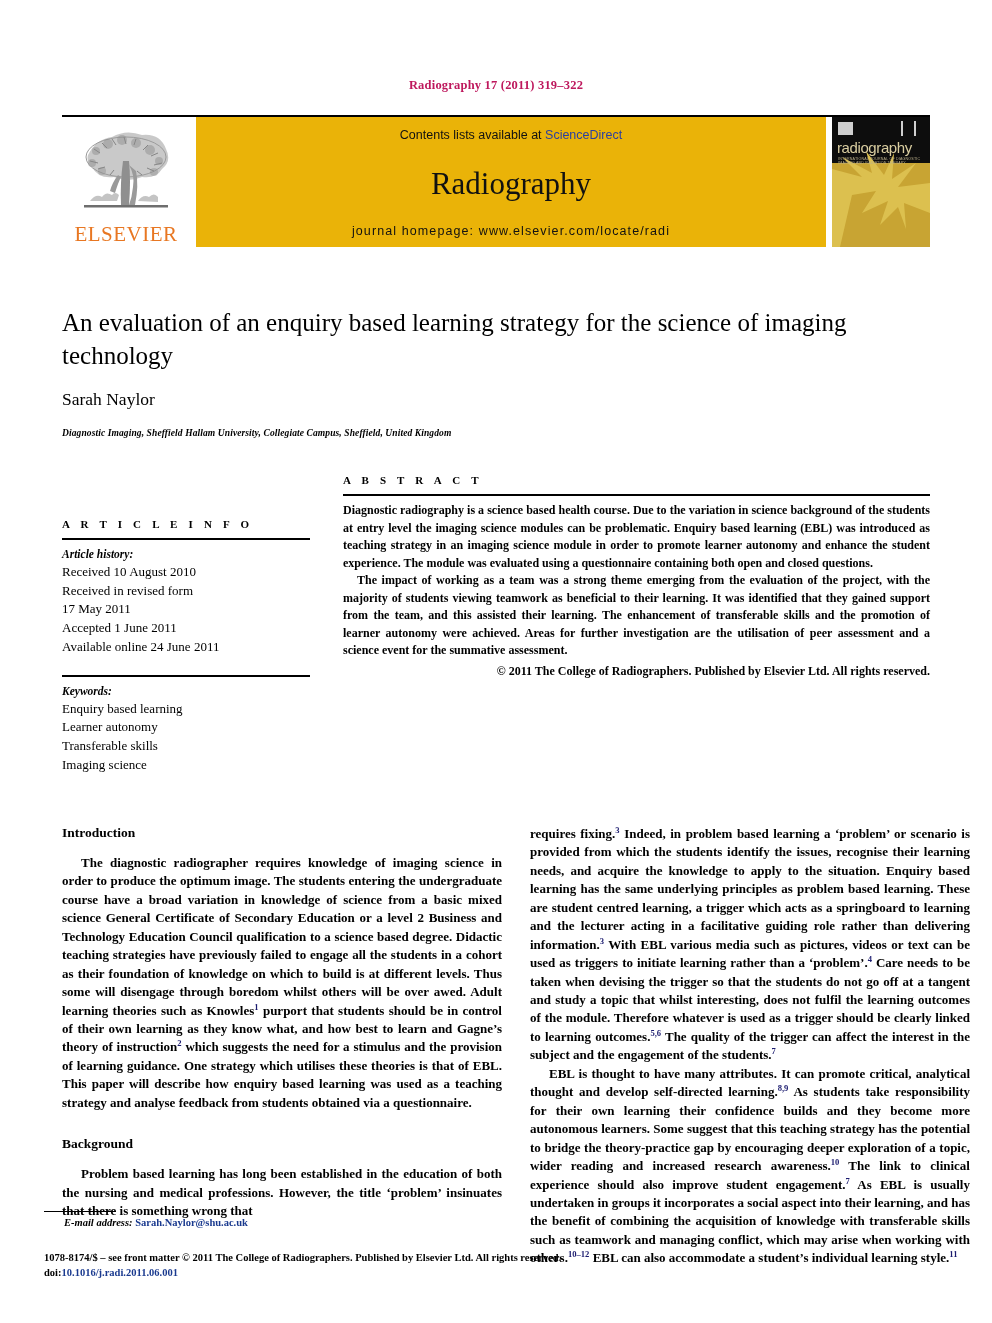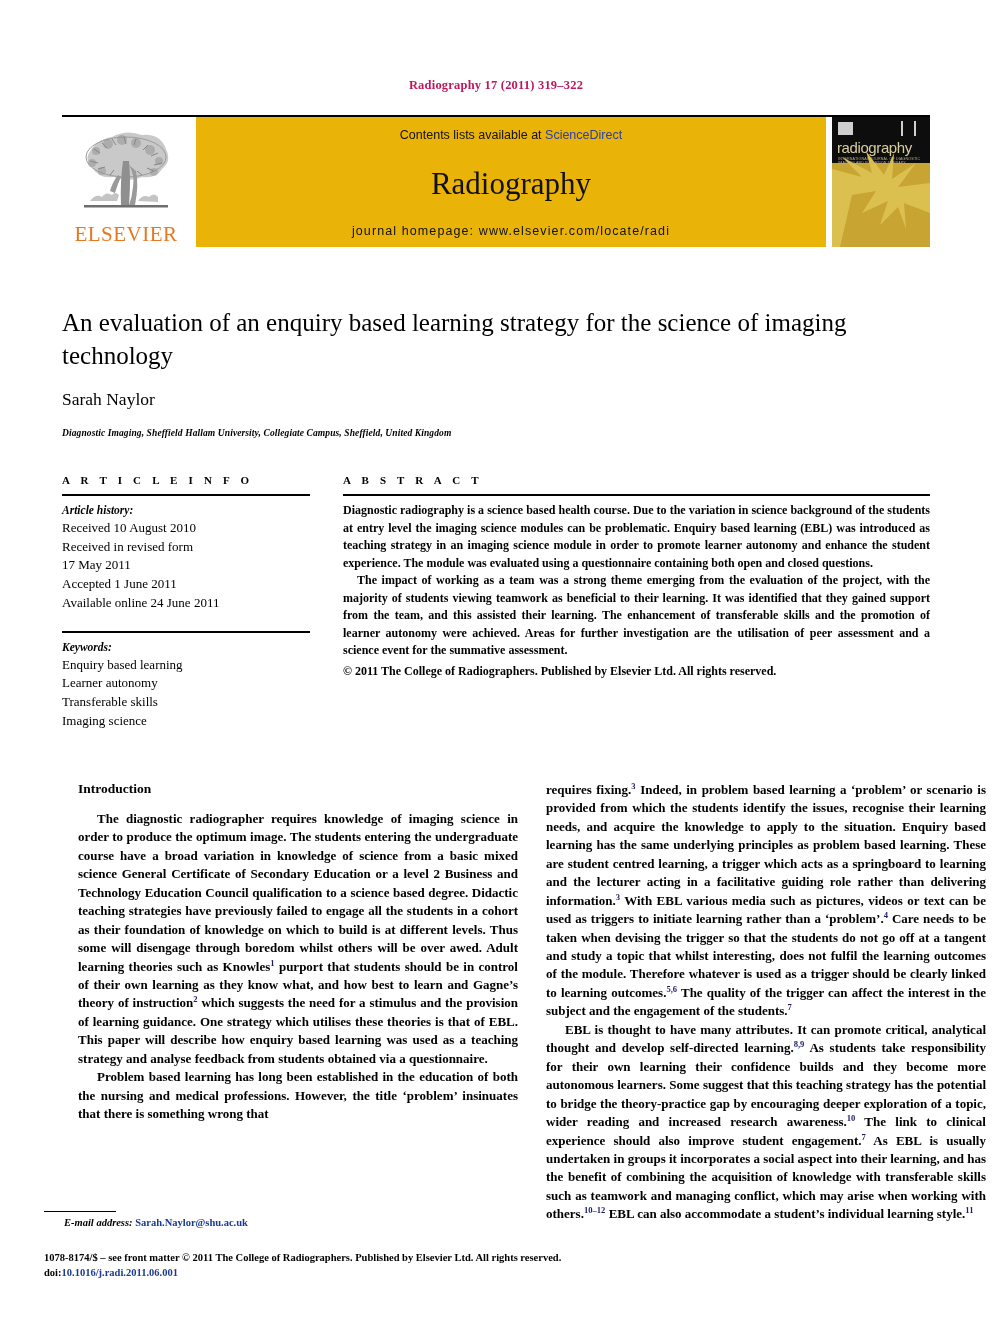--- a/index.html
+++ b/index.html
@@ -168,20 +168,21 @@
   }
 
   
   .info-abstract {
     display: flex;
     margin-top: 36px;
   }
   .col-info {
     width: 248px;
     flex: 0 0 248px;
+    margin-top: 44px;
   }
   .col-abstract {
     flex: 1 1 auto;
     margin-left: 33px;
   }
   .sec-head {
     font-family: "Liberation Serif", serif;
     font-weight: bold;
     font-size: 11px;
     letter-spacing: 4.2px;
@@ -211,34 +212,33 @@
     font-size: 12px;
     line-height: 1.46;
     text-align: justify;
     font-weight: bold;
     margin: 0;
   }
   .abs-para + .abs-para { text-indent: 14px; }
   .copyright {
     font-size: 12px;
     font-weight: bold;
-    text-align: left;
+    text-align: right;
     margin-top: 4px;
   }
 
   
   .body-cols {
     display: flex;
     margin-top: 50px;
   }
   .bcol {
     width: 440px;
     flex: 0 0 440px;
     position: relative;
-    margin-left: 16px;
   }
   .bcol.right { margin-left: 28px; }
   .h2 {
     font-family: "Liberation Serif", serif;
     font-size: 13.5px;
     font-weight: bold;
     margin: 0 0 13px 0;
   }
   .h2.second { margin-top: 24px; }
   .body-p {
@@ -383,20 +383,21 @@
       <div class="copyright">© 2011 The College of Radiographers. Published by Elsevier Ltd. All rights reserved.</div>
     </div>
 
   </div>
 
   <div class="body-cols">
 
     <div class="bcol left">
       <div class="h2">Introduction</div>
       <p class="body-p"><span>The diagnostic radiographer requires knowledge of imaging science in order to produce the optimum image. The students entering the undergraduate course have a broad variation in knowledge of science from a basic mixed science General Certificate of Secondary Education or a level 2 Business and Technology Education Council qualification to a science based degree. Didactic teaching strategies have previously failed to engage all the students in a cohort as their foundation of knowledge on which to build is at different levels. Thus some will disengage through boredom whilst others will be over awed. Adult learning theories such as Knowles</span><sup>1</sup><span> purport that students should be in control of their own learning as they know what, and how best to learn and Gagne’s theory of instruction</span><sup>2</sup><span> which suggests the need for a stimulus and the provision of learning guidance. One strategy which utilises these theories is that of EBL. This paper will describe how enquiry based learning was used as a teaching strategy and analyse feedback from students obtained via a questionnaire.</span></p>
+      <div class="h2 second">Background</div>
       <p class="body-p">Problem based learning has long been established in the education of both the nursing and medical professions. However, the title ‘problem’ insinuates that there is something wrong that</p>
     </div>
 
     <div class="bcol right">
       <p class="body-p cont"><span>requires fixing.</span><sup>3</sup><span> Indeed, in problem based learning a ‘problem’ or scenario is provided from which the students identify the issues, recognise their learning needs, and acquire the knowledge to apply to the situation. Enquiry based learning has the same underlying principles as problem based learning. These are student centred learning, a trigger which acts as a springboard to learning and the lecturer acting in a facilitative guiding role rather than delivering information.</span><sup>3</sup><span> With EBL various media such as pictures, videos or text can be used as triggers to initiate learning rather than a ‘problem’.</span><sup>4</sup><span> Care needs to be taken when devising the trigger so that the students do not go off at a tangent and study a topic that whilst interesting, does not fulfil the learning outcomes of the module. Therefore whatever is used as a trigger should be clearly linked to learning outcomes.</span><sup>5,6</sup><span> The quality of the trigger can affect the interest in the subject and the engagement of the students.</span><sup>7</sup></p>
       <p class="body-p"><span>EBL is thought to have many attributes. It can promote critical, analytical thought and develop self-directed learning.</span><sup>8,9</sup><span> As students take responsibility for their own learning their confidence builds and they become more autonomous learners. Some suggest that this teaching strategy has the potential to bridge the theory-practice gap by encouraging deeper exploration of a topic, wider reading and increased research awareness.</span><sup>10</sup><span> The link to clinical experience should also improve student engagement.</span><sup>7</sup><span> As EBL is usually undertaken in groups it incorporates a social aspect into their learning, and has the benefit of combining the acquisition of knowledge with transferable skills such as teamwork and managing conflict, which may arise when working with others.</span><sup>10–12</sup><span> EBL can also accommodate a student’s individual learning style.</span><sup>11</sup></p>
     </div>
 
   </div>
 

